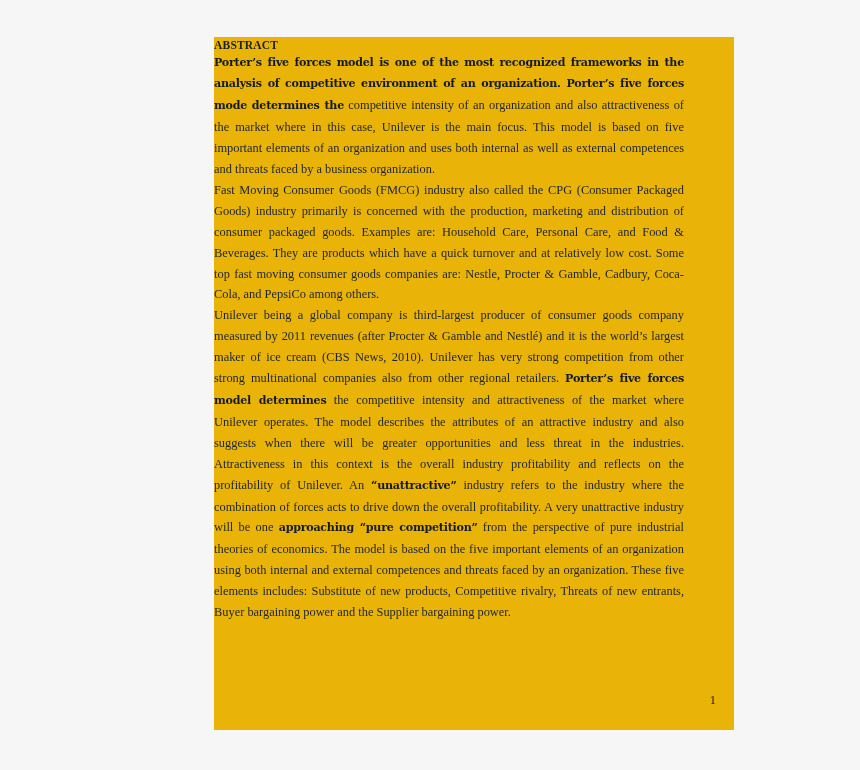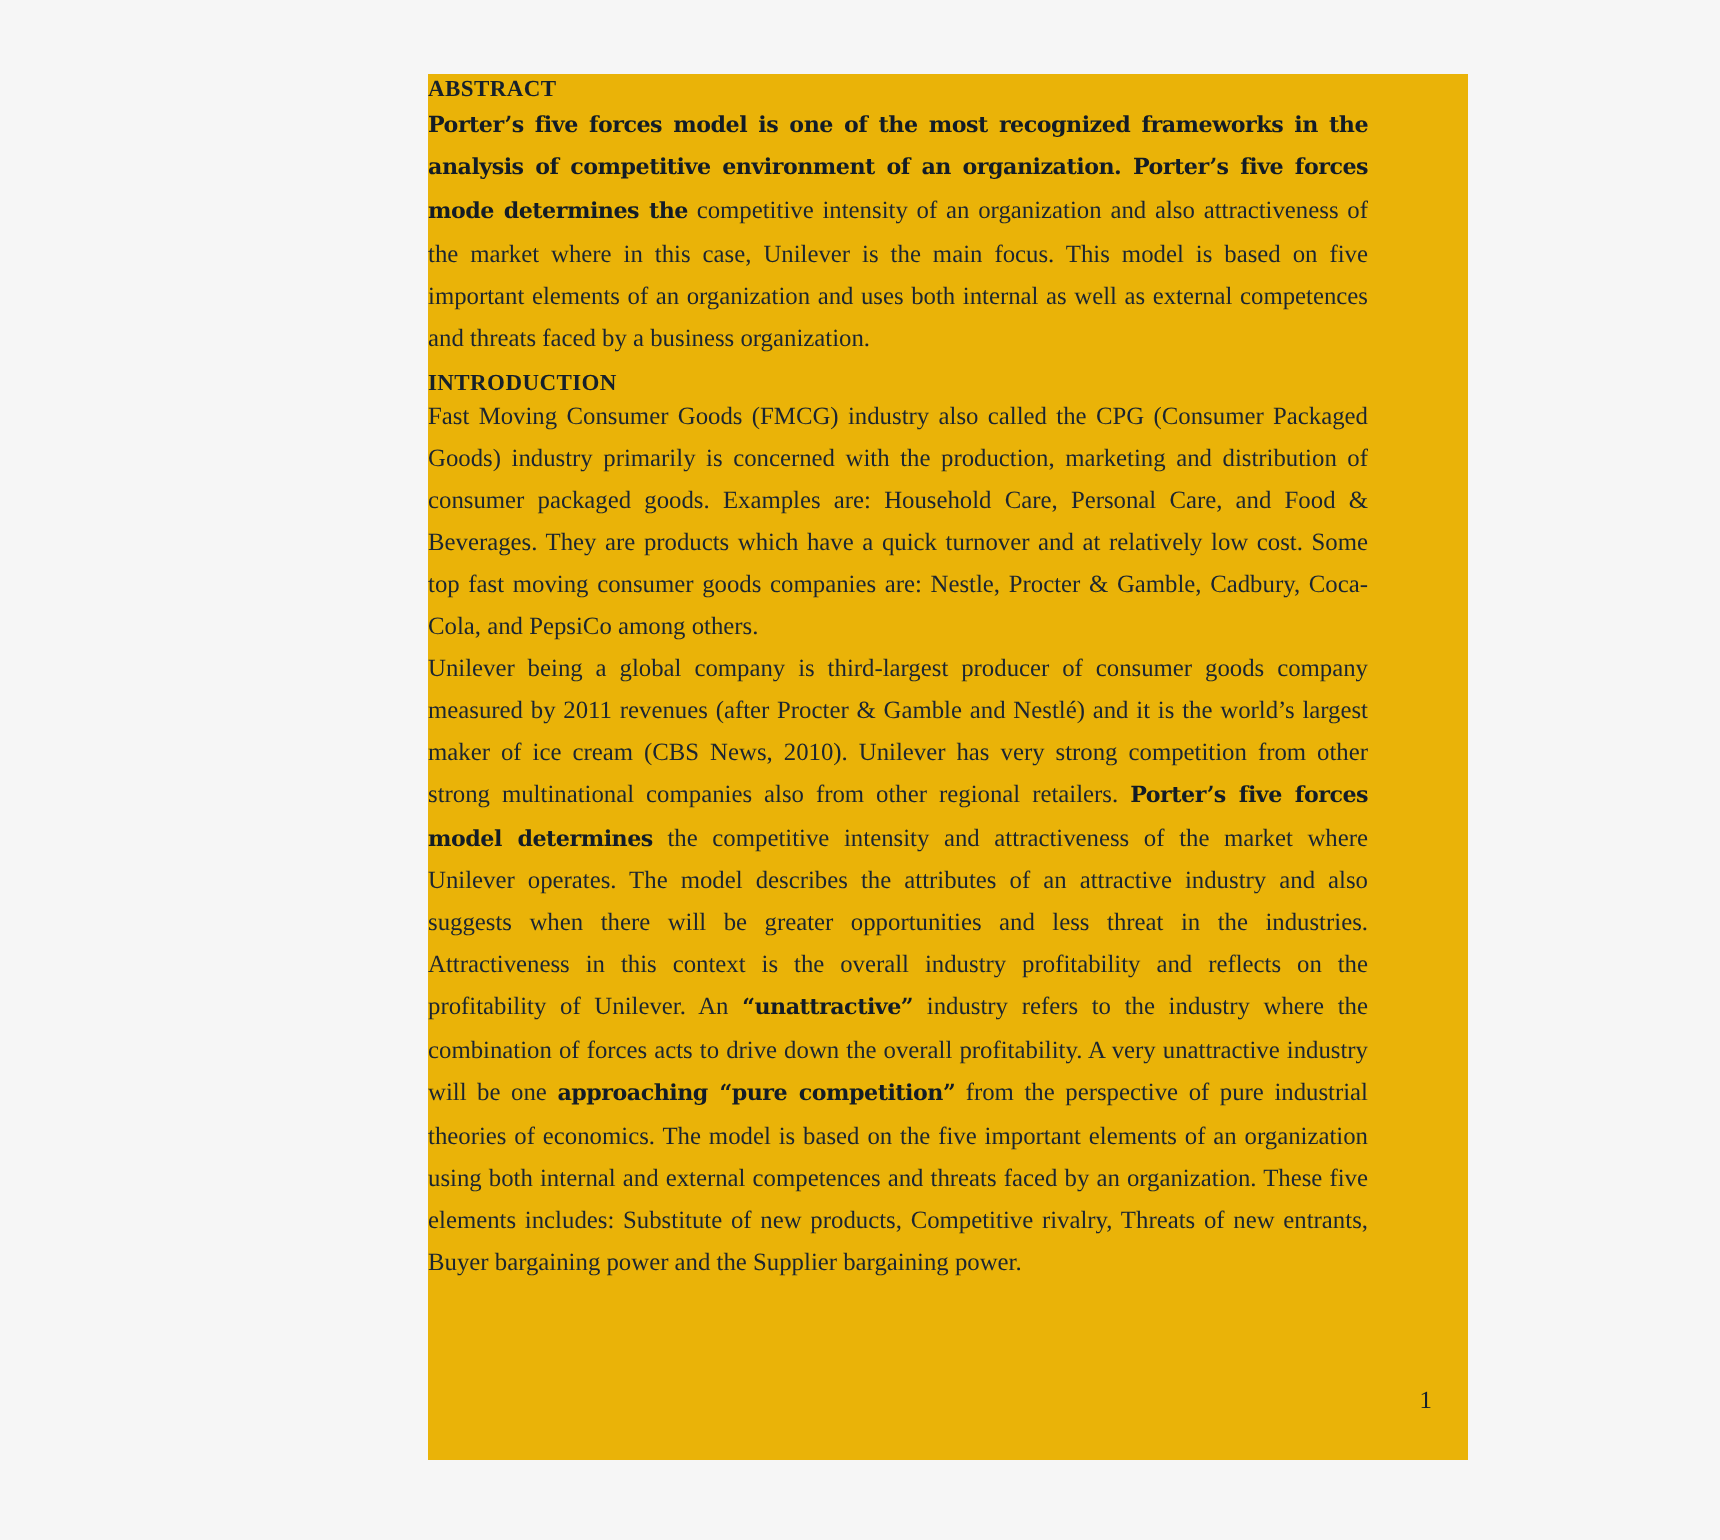--- a/index.html
+++ b/index.html
@@ -76,21 +76,20 @@
 </head>
 <body>
 
 <div class="page">
   <div class="page-inner">
 
     <h2 class="heading h-abstract">ABSTRACT</h2>
 
     <p class="body-text gap-after-heading"><span class="alt-font">Porter’s five forces model is one of the most recognized frameworks in the analysis of competitive environment of an organization. Porter’s five forces mode determines the</span><span> competitive intensity of an organization and also attractiveness of the market where in this case, Unilever is the main focus. This model is based on five important elements of an organization and uses both internal as well as external competences and threats faced by a business organization.</span></p>
 
-    <h2 class="heading h-intro">INTRODUCTION</h2>
 
     <p class="body-text gap-after-heading">Fast Moving Consumer Goods (FMCG) industry also called the CPG (Consumer Packaged Goods) industry primarily is concerned with the production, marketing and distribution of consumer packaged goods. Examples are: Household Care, Personal Care, and Food &amp; Beverages. They are products which have a quick turnover and at relatively low cost. Some top fast moving consumer goods companies are: Nestle, Procter &amp; Gamble, Cadbury, Coca-Cola, and PepsiCo among others.</p>
 
     <p class="body-text"><span>Unilever being a global company is third-largest producer of consumer goods company measured by 2011 revenues (after Procter &amp; Gamble and Nestlé) and it is the world’s largest maker of ice cream (CBS News, 2010). Unilever has very strong competition from other strong multinational companies also from other regional retailers. </span><span class="alt-font">Porter’s five forces model determines</span><span> the competitive intensity and attractiveness of the market where Unilever operates. The model describes the attributes of an attractive industry and also suggests when there will be greater opportunities and less threat in the industries. Attractiveness in this context is the overall industry profitability and reflects on the profitability of Unilever. An </span><span class="alt-font">“unattractive”</span><span> industry refers to the industry where the combination of forces acts to drive down the overall profitability. A very unattractive industry will be one </span><span class="alt-font">approaching “pure competition”</span><span> from the perspective of pure industrial theories of economics. The model is based on the five important elements of an organization using both internal and external competences and threats faced by an organization. These five elements includes: Substitute of new products, Competitive rivalry, Threats of new entrants, Buyer bargaining power and the Supplier bargaining power.</span></p>
 
   </div>
 
   <div class="pagenum">1</div>
 </div>
 

